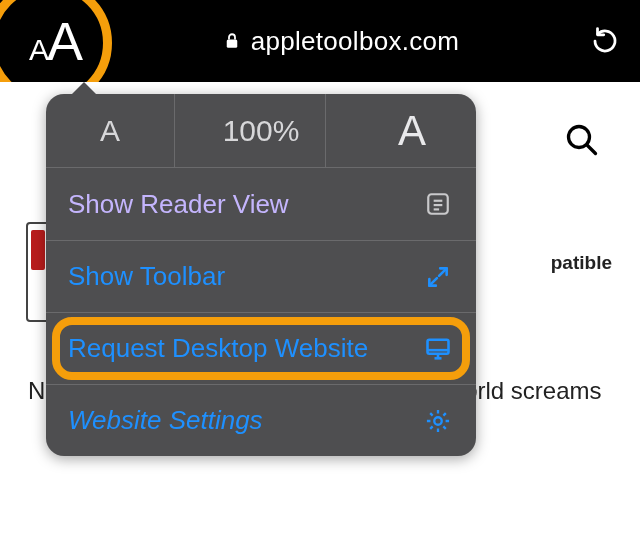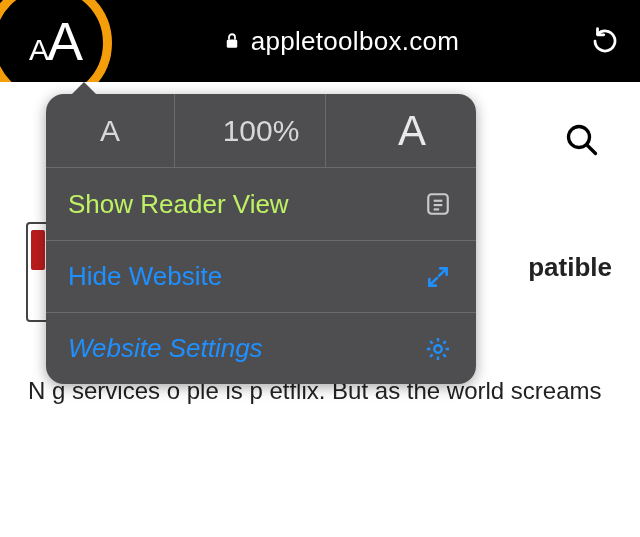--- a/index.html
+++ b/index.html
@@ -38,21 +38,21 @@
   .page {
     position: absolute; top: 82px; left: 0; right: 0; bottom: 0;
     background: #fff; padding: 26px 28px; color: #222;
   }
   .page .search { position: absolute; right: 40px; top: 40px; color: #222; }
   .page .thumb {
     position: absolute; left: 26px; top: 140px; width: 24px; height: 100px;
     background: #fff; border: 2px solid #444; border-radius: 4px;
   }
   .page .thumb::after { content: ""; position: absolute; left: 3px; top: 6px; width: 14px; height: 40px; background: #b91c1c; border-radius: 2px; }
-  .page h2 { font-size: 26px; font-weight: 700; position: absolute; right: 28px; top: 170px; }
+  .page h2 { font-size: 19px; font-weight: 700; position: absolute; right: 28px; top: 170px; }
   .page p  { font-size: 24px; line-height: 1.55; position: absolute; left: 28px; right: 28px; top: 290px; text-align: left; color: #222; }
 
   
   .menu {
     position: absolute; left: 46px; top: 94px; width: 430px;
     background: #4e4e50; border-radius: 18px; overflow: visible;
     box-shadow: 0 3px 14px rgba(0,0,0,0.35);
   }
   .menu::before {
     content: ""; position: absolute; top: -12px; left: 24px;
@@ -65,21 +65,21 @@
   .zoom-cell.big { font-size: 42px; color: #e9e9eb; }
 
   .row {
     display: flex; align-items: center; justify-content: space-between;
     padding: 0 22px; height: 72px; position: relative;
   }
   .row + .row { border-top: 1px solid #6a6a6c; }
   .row .label { font-size: 26px; }
   .row .ico { width: 32px; height: 32px; display: inline-flex; align-items: center; justify-content: center; }
 
-  .gray { color: #bef264; }
+  .gray { color: #c4b5fd; }
   .link { color: #1e90ff; }
 
   .highlight-ring {
     position: absolute; left: 6px; right: 6px; top: 4px; bottom: 4px;
     border: 8px solid #f59e0b; border-radius: 20px; pointer-events: none;
   }
 </style>
 </head>
 <body>
 
@@ -133,31 +133,43 @@
       <svg width="26" height="26" viewBox="0 0 24 24">
           <rect x="3" y="3" width="18" height="18" rx="3" fill="none" stroke="#c9c9cb" stroke-width="2"></rect>
           <line x1="8" y1="9" x2="16" y2="9" stroke="#c9c9cb" stroke-width="2"></line>
           <line x1="8" y1="13" x2="16" y2="13" stroke="#c9c9cb" stroke-width="2"></line>
           <line x1="8" y1="17" x2="13" y2="17" stroke="#c9c9cb" stroke-width="2"></line>
         </svg>
     </span>
   </div>
 
   <div class="row link">
-    <span class="label">Hide Website</span>
+    <span class="label">Show Toolbar</span>
     <span class="ico">
       <svg width="26" height="26" viewBox="0 0 24 24" stroke="#1e90ff" stroke-width="2.4" fill="none" stroke-linecap="round" stroke-linejoin="round">
         <polyline points="14,4 20,4 20,10"></polyline>
           <line x1="20" y1="4" x2="13" y2="11"></line>
         <polyline points="10,20 4,20 4,14"></polyline>
           <line x1="4" y1="20" x2="11" y2="13"></line>
       </svg>
     </span>
   </div>
 
+  <div class="row link">
+    <span class="highlight-ring"></span>
+    <span class="label">Request Desktop Website</span>
+    <span class="ico">
+      <svg width="30" height="28" viewBox="0 0 24 24" stroke="#1e90ff" stroke-width="2.2" fill="none">
+        <rect x="3" y="4" width="18" height="12" rx="1.5"></rect>
+          <line x1="3" y1="13" x2="21" y2="13"></line>
+          <line x1="9" y1="20" x2="15" y2="20"></line>
+          <line x1="12" y1="16" x2="12" y2="20"></line>
+      </svg>
+    </span>
+  </div>
 
   <div class="row link" style="border-bottom-left-radius:18px;border-bottom-right-radius:18px;font-style:italic;">
     <span class="label">Website Settings</span>
     <span class="ico">
       <svg width="28" height="28" viewBox="0 0 24 24" stroke="#1e90ff" stroke-width="2" fill="none">
         <circle cx="12" cy="12" r="3.2"></circle>
         <path d="M12 2.5v3M12 18.5v3M21.5 12h-3M5.5 12h-3M18.7 5.3l-2.1 2.1M7.4 16.6l-2.1 2.1M18.7 18.7l-2.1-2.1M7.4 7.4 5.3 5.3"></path>
       </svg>
     </span>
   </div>

